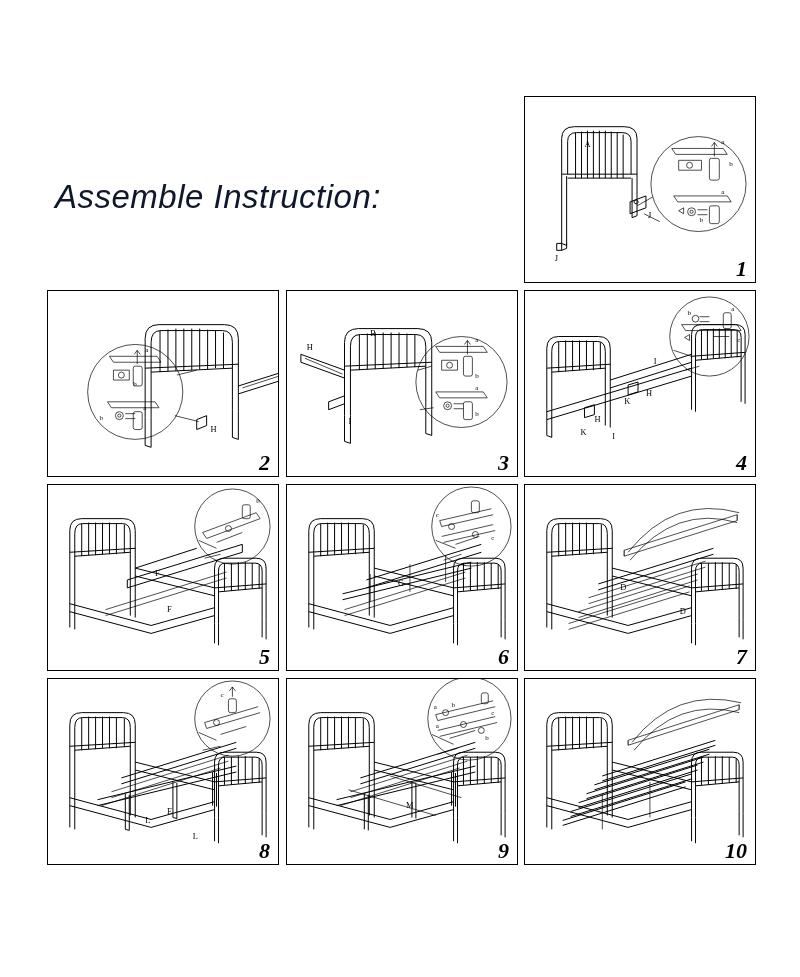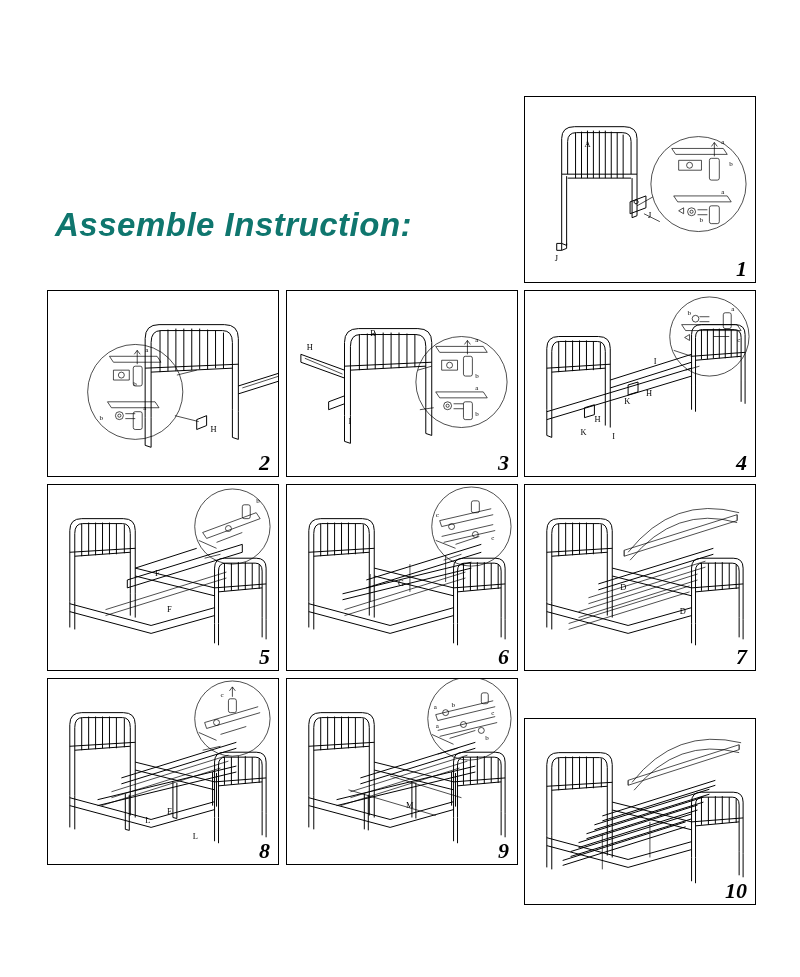--- a/index.html
+++ b/index.html
@@ -20,26 +20,25 @@
     left: 0; top: 0;
     width: 800px;
     height: 977px;
   }
   .title {
     position: absolute;
     left: 55px;
     top: 178px;
     font-family: "Liberation Sans", sans-serif;
     font-style: italic;
-    font-weight: bold;
+    font-weight: normal;
     font-size: 33px;
     letter-spacing: 0.5px;
     white-space: nowrap;
-    color: #0f766e;
-    margin-top: 28px;
+    color: #0f172a;
   }
   .panel {
     position: absolute;
     border: 1.6px solid #000;
     background: #fff;
     box-sizing: border-box;
     overflow: hidden;
   }
   .panel .num {
     position: absolute;
@@ -725,21 +724,21 @@
       <text class="lbl" x="120" y="130">M</text>
       <text class="lbl-sm" x="148" y="30">a</text>
       <text class="lbl-sm" x="166" y="28">b</text>
       <text class="lbl-sm" x="206" y="36">c</text>
       <text class="lbl-sm" x="150" y="50">a</text>
       <text class="lbl-sm" x="200" y="62">b</text>
     </svg>
     <div class="num">9</div>
   </div>
 
-  <div class="panel" style="left:524px; top:678px; width:232px; height:187px;margin-top:40px;">
+  <div class="panel" style="left:524px; top:678px; width:232px; height:187px;">
     <svg viewBox="0 0 232 187" preserveAspectRatio="none">
       <g class="ln">
         <path d="M22,118 L22,46 Q22,34 34,34 L76,34 Q88,34 88,46 L88,110"></path>
         <path d="M27,118 L27,49 Q27,39 35,39 L75,39 Q83,39 83,49 L83,110"></path>
         <path d="M22,68 L88,64"></path>
         <path d="M27,72 L83,68"></path>
         <path d="M34,39 L34,72"></path>
           <path d="M41,38 L41,71"></path>
         <path d="M48,38 L48,71"></path>
           <path d="M55,38 L55,70"></path>

